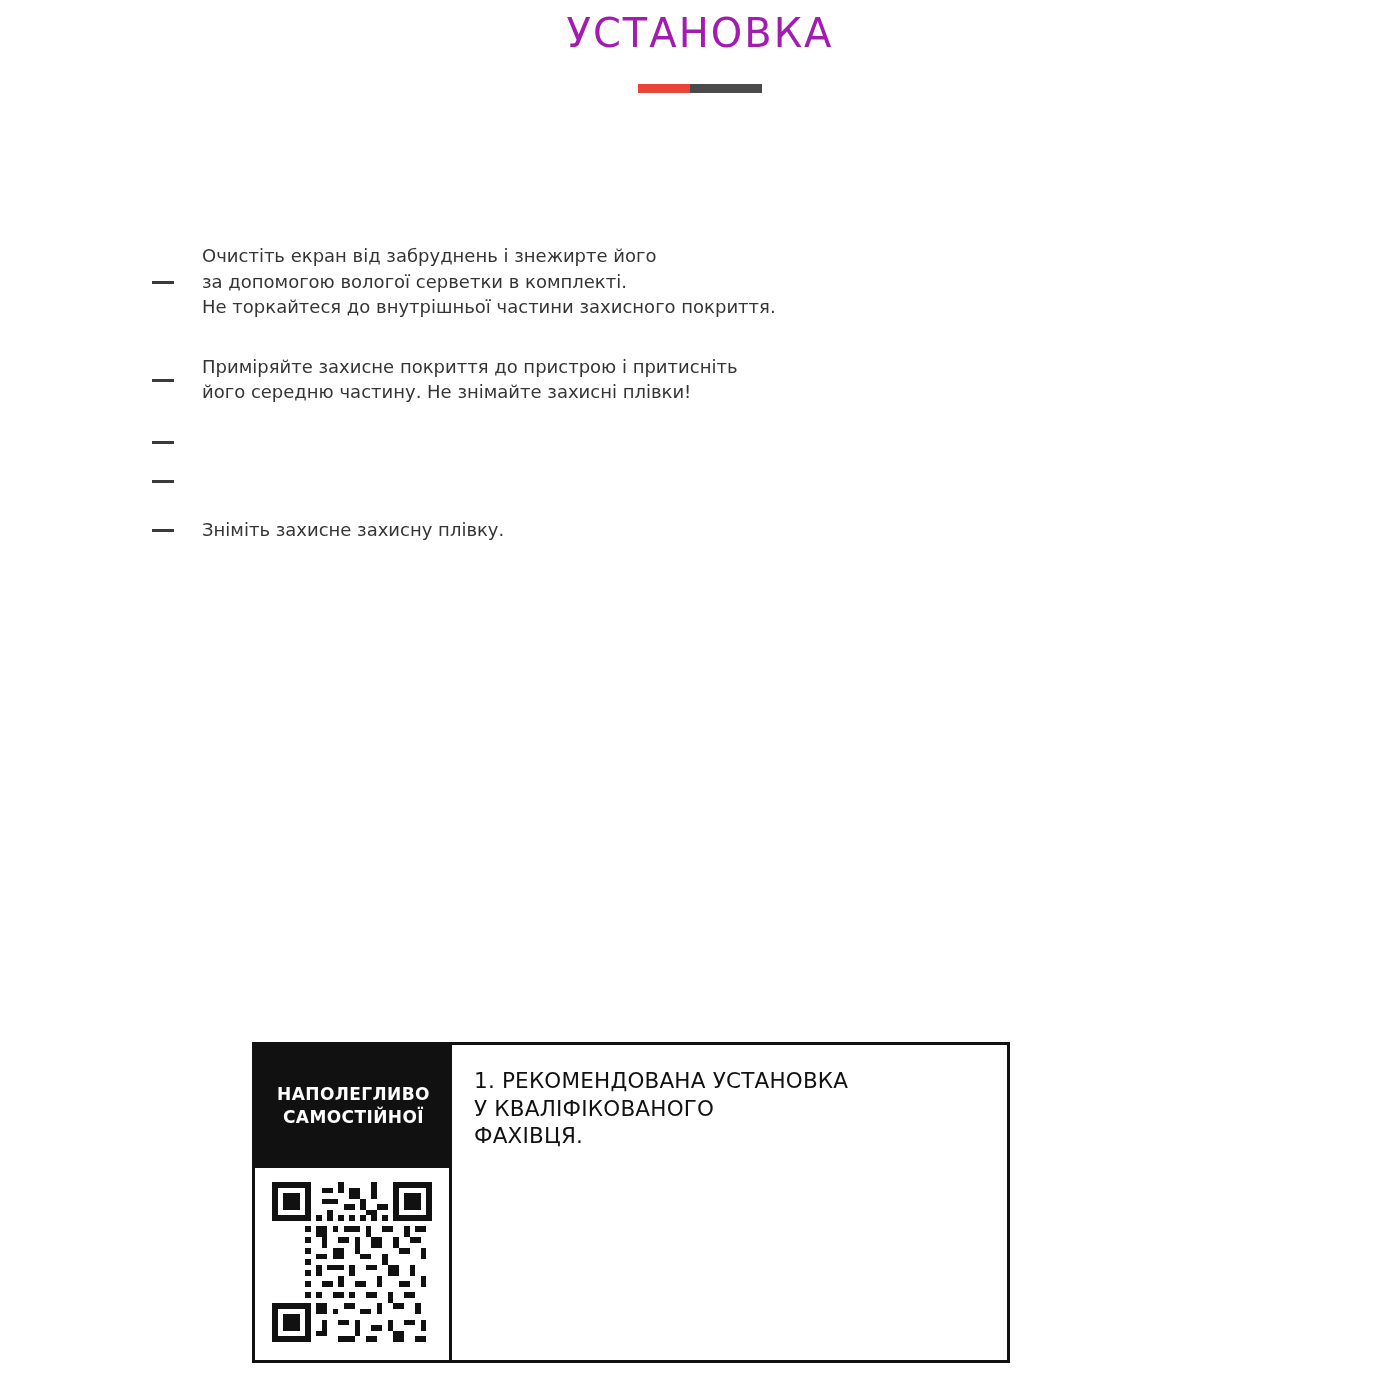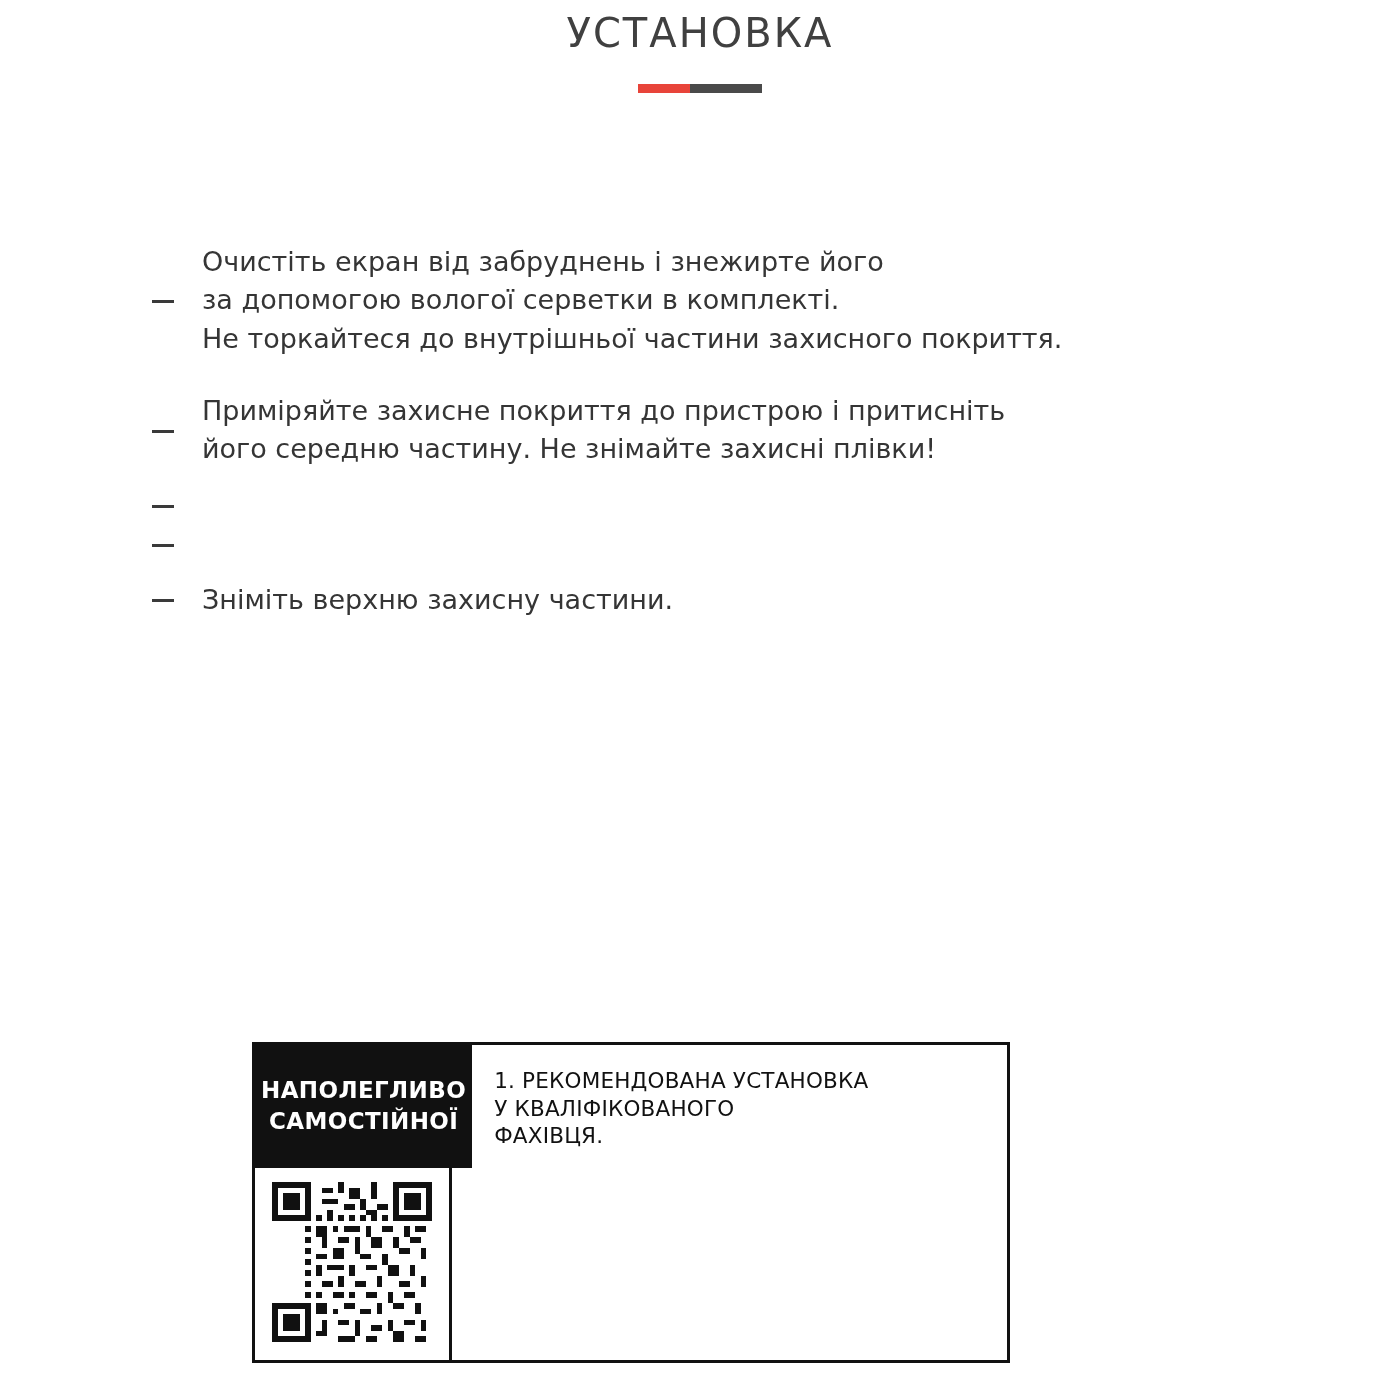--- a/index.html
+++ b/index.html
@@ -15,21 +15,21 @@
     position: relative;
     overflow: hidden;
   }
 
   
   .page-title {
     text-align: center;
     font-size: 40px;
     font-weight: 400;
     letter-spacing: 2px;
-    color: #404040;
+    color: #a21caf;
     margin: 8px 0 0 0;
     padding-top: 2px;
   }
   .title-rule {
     width: 124px;
     height: 9px;
     margin: 28px auto 0 auto;
     display: flex;
   }
   .title-rule .seg-red { flex: 0 0 42%; background: #e8443a; }
@@ -48,21 +48,21 @@
   }
   .step-dash {
     flex: 0 0 auto;
     width: 22px;
     height: 3px;
     background: #3a3a3a;
     margin-right: 28px;
     margin-top: 2px;
   }
   .step-text {
-    font-size: 27px;
+    font-size: 18px;
     line-height: 1.42;
     color: #353535;
     white-space: pre-line;
     font-weight: 400;
   }
 
   
   .notice {
     position: absolute;
     left: 252px;
@@ -81,21 +81,21 @@
     background: #111111;
     color: #ffffff;
     display: flex;
     flex-direction: column;
     align-items: center;
     justify-content: center;
     padding: 14px 6px;
     box-sizing: border-box;
   }
   .notice-badge span {
-    font-size: 23px;
+    font-size: 17px;
     font-weight: 700;
     letter-spacing: 0.4px;
     line-height: 1.35;
     text-align: right;
   }
   .notice-main {
     flex: 1 1 auto;
     padding: 22px 20px 18px 22px;
     box-sizing: border-box;
   }
@@ -158,21 +158,21 @@
     <div class="step-dash"></div>
   </div>
 
   <div class="step">
     <div class="step-dash"></div>
   </div>
 
 
   <div class="step">
     <div class="step-dash"></div>
-    <div class="step-text">Зніміть верхню захисну частини.</div>
+    <div class="step-text">Зніміть захисне захисну плівку.</div>
   </div>
 
 </div>
 
 <div class="notice">
 
   <div class="notice-top">
     <div class="notice-badge">
       <span>НАПОЛЕГЛИВО</span>
       <span>САМОСТІЙНОЇ</span>

